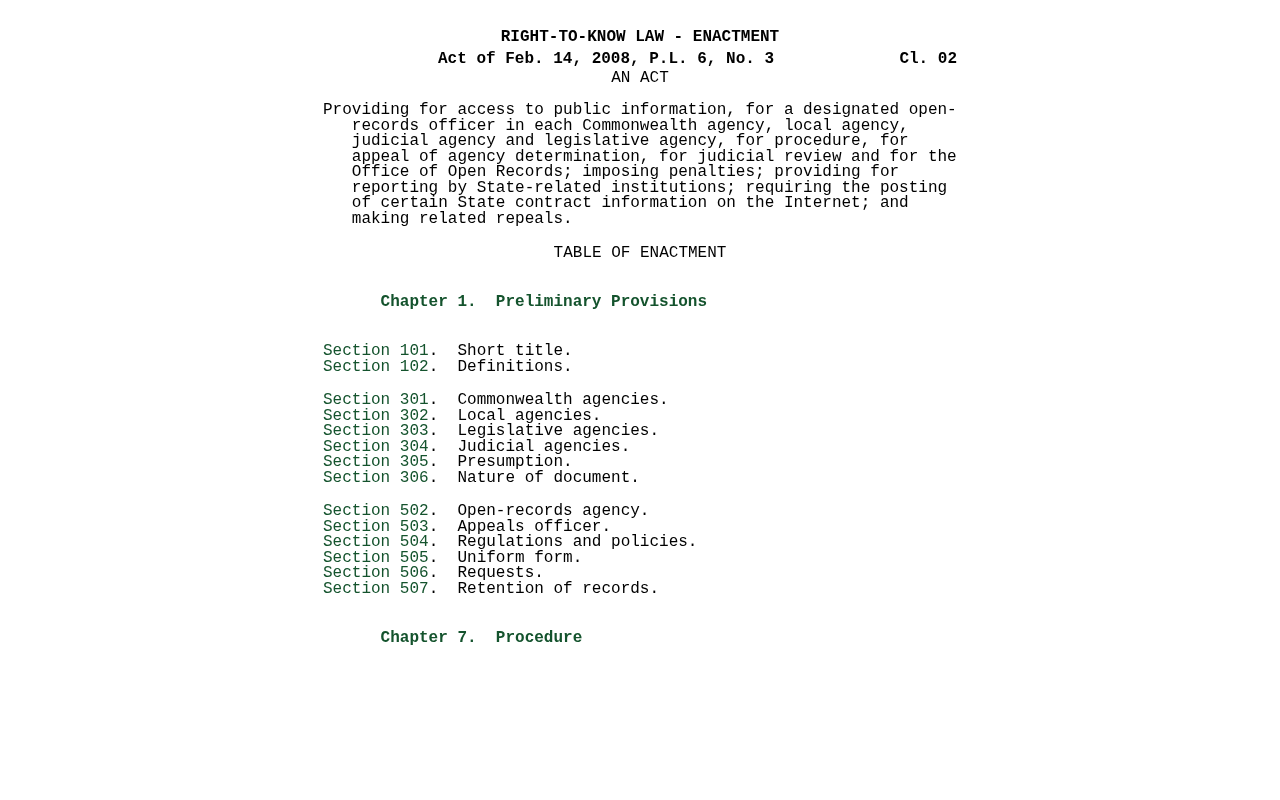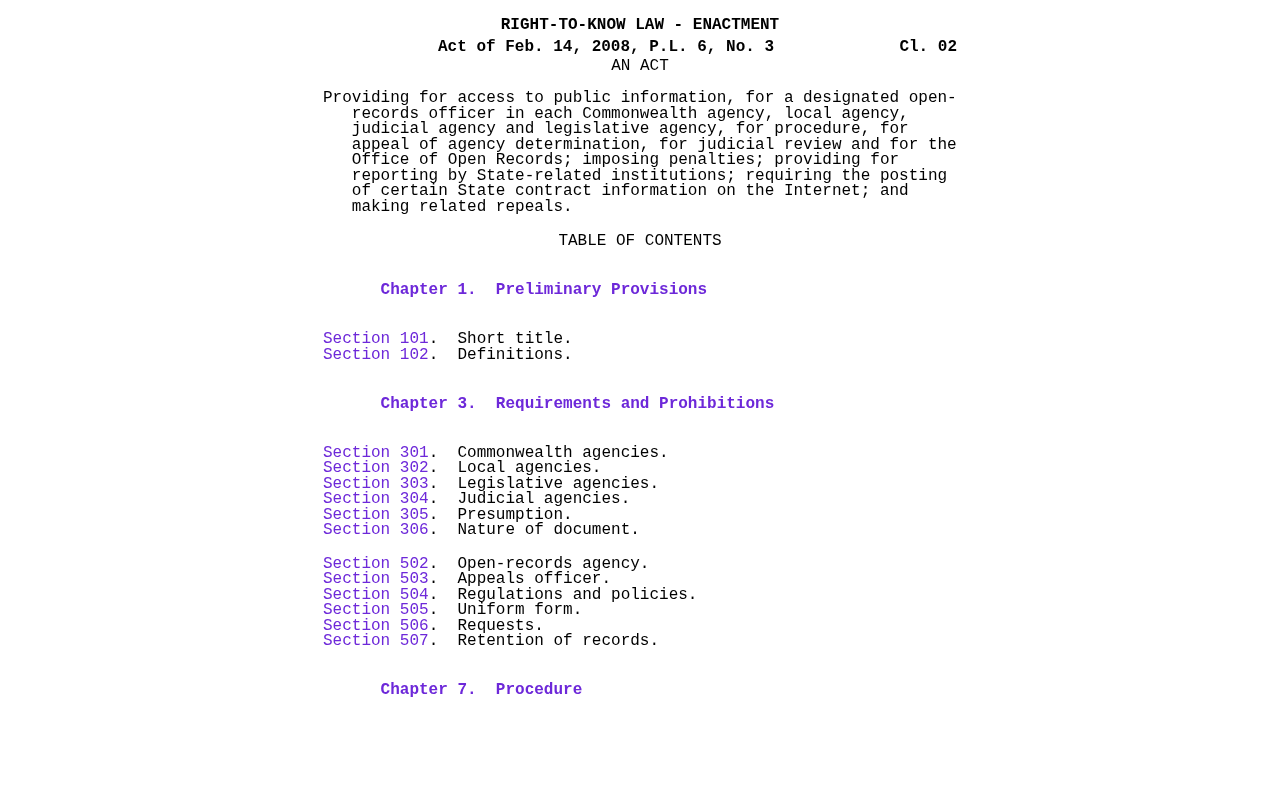--- a/index.html
+++ b/index.html
@@ -8,21 +8,21 @@
     background: #ffffff;
     color: #000000;
   }
   body {
     font-family: "Liberation Mono", "DejaVu Sans Mono", monospace;
     font-size: 16px;
     line-height: 15.5px;
   }
   .doc {
     width: 634px;
-    margin: 4px auto;
+    margin: 16px auto;
     padding-top: 12px;
   }
   .line { white-space: pre; }
   .title-line {
     font-weight: 700;
     text-align: center;
     line-height: 19px;
     white-space: pre;
   }
   .act-line {
@@ -50,21 +50,21 @@
     white-space: pre;
   }
   .chapter-label {
     margin-top: 18px;
   }
   .chapter-label a { font-weight: 700; }
   .section-list {
     margin-top: 18px;
   }
   a.doc-link {
-    color: #6d28d9;
+    color: #14532d;
     text-decoration: none;
     cursor: pointer;
     text-align: right;
   }
 </style>
 </head>
 <body>
 
 <div class="doc">
 
@@ -79,36 +79,33 @@
 
   <pre class="preamble">Providing for access to public information, for a designated open-
    records officer in each Commonwealth agency, local agency,
    judicial agency and legislative agency, for procedure, for
    appeal of agency determination, for judicial review and for the
    Office of Open Records; imposing penalties; providing for
    reporting by State-related institutions; requiring the posting
    of certain State contract information on the Internet; and
    making related repeals.</pre>
 
-  <div class="toc-heading">TABLE OF CONTENTS</div>
+  <div class="toc-heading">TABLE OF ENACTMENT</div>
 
   <div>
     <div class="line chapter-label">
       <a class="doc-link">Chapter 1.  Preliminary Provisions</a>
     </div>
     <div class="section-list">
       <div class="line"><a class="doc-link">Section 101</a><span>.  Short title.</span></div>
       <div class="line"><a class="doc-link">Section 102</a><span>.  Definitions.</span></div>
     </div>
   </div>
 
   <div>
-    <div class="line chapter-label">
-      <a class="doc-link">Chapter 3.  Requirements and Prohibitions</a>
-    </div>
     <div class="section-list">
       <div class="line"><a class="doc-link">Section 301</a><span>.  Commonwealth agencies.</span></div>
       <div class="line"><a class="doc-link">Section 302</a><span>.  Local agencies.</span></div>
       <div class="line"><a class="doc-link">Section 303</a><span>.  Legislative agencies.</span></div>
       <div class="line"><a class="doc-link">Section 304</a><span>.  Judicial agencies.</span></div>
       <div class="line"><a class="doc-link">Section 305</a><span>.  Presumption.</span></div>
       <div class="line"><a class="doc-link">Section 306</a><span>.  Nature of document.</span></div>
     </div>
   </div>
 

